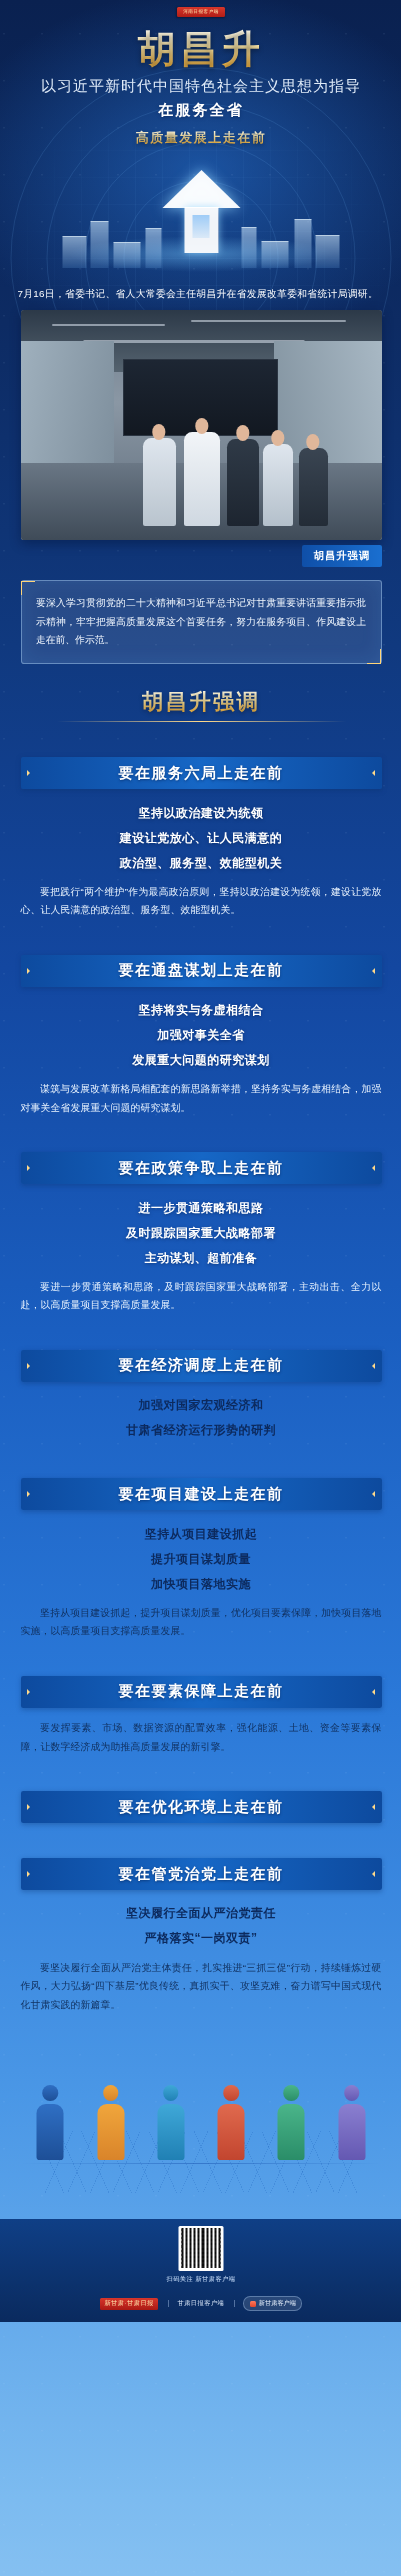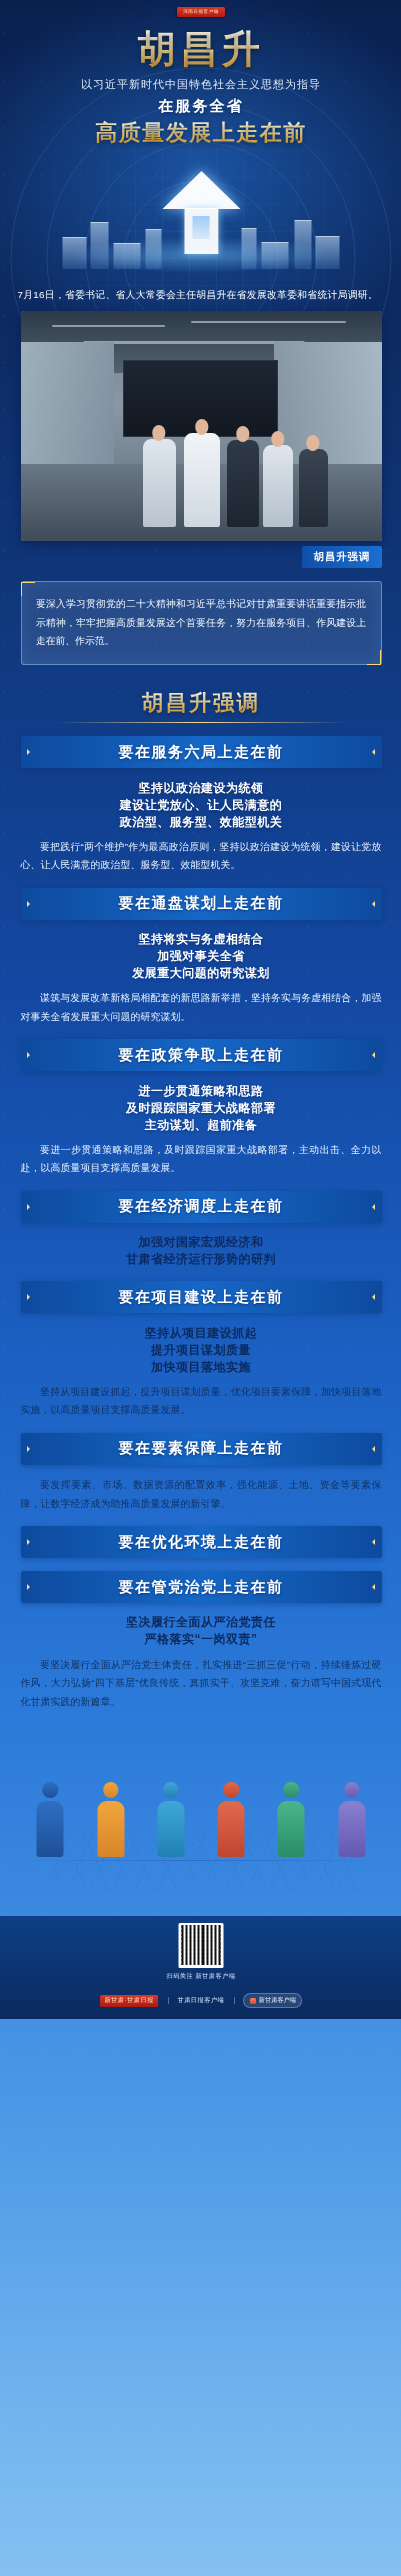--- a/index.html
+++ b/index.html
@@ -63,29 +63,29 @@
   .hdr { position: relative; padding-top: 24px; text-align: center; }
   .hdr .title {
     font-size: 38px; font-weight: 700; letter-spacing: 4.1px;
     color: #fff6d6;
     background: linear-gradient(180deg,#fffdf2 10%, #ffe9a8 45%, #f0b84e 78%, #e0a132 100%);
     -webkit-background-clip: text; background-clip: text; -webkit-text-fill-color: transparent;
     text-shadow: 0 1.5px 5.2px rgba(0,0,0,.35);
     font-family: "Liberation Serif", "DejaVu Serif", serif;
   }
   .hdr .sub-hand {
-    margin-top: 2.1px; font-size: 11px; color: #eaf4ff; letter-spacing: 1px;
+    margin-top: 2.1px; font-size: 15px; color: #eaf4ff; letter-spacing: 1px;
     font-family: Liberation Sans, sans-serif; opacity: .95;
   }
   .hdr .line2 {
     margin-top: 5.2px; font-size: 15px; font-weight: 700; letter-spacing: 2.1px;
     color: #ffffff; text-shadow: 0 1px 3.1px rgba(0,30,80,.6);
   }
   .hdr .line3 {
-    margin-top: 2px; font-size: 22px; font-weight: 700; letter-spacing: 1.5px;
+    margin-top: 9px; font-size: 13px; font-weight: 700; letter-spacing: 1.5px;
     background: linear-gradient(180deg,#fffbe8 5%, #ffe7a0 48%, #f2b645 80%, #e8a52f 100%);
     -webkit-background-clip: text; background-clip: text; -webkit-text-fill-color: transparent;
     text-shadow: 0 1.5px 4.1px rgba(0,0,0,.35);
   }
 
   
   .hero-graphic {
     position: relative; width: 402px; height: 129px; margin-top: 5.2px;
   }
   .hero-graphic .glowbase {
@@ -212,21 +212,21 @@
     -webkit-background-clip: text; background-clip: text; -webkit-text-fill-color: transparent;
     text-shadow: 0 1.5px 4.1px rgba(0,0,0,.3);
   }
   .big-title .rule {
     margin: 5.2px auto 0; width: 289px; height: 1px;
     background: linear-gradient(90deg, rgba(255,220,140,0), #ffd98a, rgba(255,220,140,0));
   }
 
   
   .band {
-    position: relative; margin: 13px auto 0; width: 361px; height: 32px;
+    position: relative; margin: 35px auto 0; width: 361px; height: 32px;
   }
   .band .bar {
     position: absolute; inset: 0;
     background: linear-gradient(90deg,#0d4a9e 0%, #1667c6 50%, #0d4a9e 100%);
     border-radius: 2.1px;
     box-shadow: 0 1.5px 5.2px rgba(10,50,110,.35);
   }
   .band .bar:before, .band .bar:after {
     content: ""; position: absolute; top: 50%; transform: translateY(-50%);
     width: 0; height: 0; border: 3.6px solid transparent;
@@ -235,21 +235,21 @@
   .band .bar:after { right: 6.2px; border-right-color: #ffd98a; }
   .band .label {
     position: absolute; inset: 0; display: flex; align-items: center; justify-content: center;
     color: #fff; font-size: 15px; font-weight: 700; letter-spacing: 1.5px;
     text-shadow: 0 1px 2.6px rgba(0,20,60,.5);
   }
 
   
   .block { margin: 11.3px auto 0; width: 361px; }
   .lead-line {
-    color: #0c2a5e; font-size: 12px; font-weight: 700; line-height: 17px;
+    color: #0c2a5e; font-size: 12px; font-weight: 700; line-height: 25px;
     text-align: center; letter-spacing: 0.5px;
   }
   .dark .lead-line { color: #fff; text-shadow: 0 1px 3.1px rgba(0,25,70,.5); }
   .para {
     margin-top: 7.2px; color: #10305f; font-size: 9.8px; line-height: 18.5px;
     text-align: justify; text-indent: 2em; letter-spacing: 0.2px;
   }
   .dark .para { color: #eaf4ff; }
 
   

